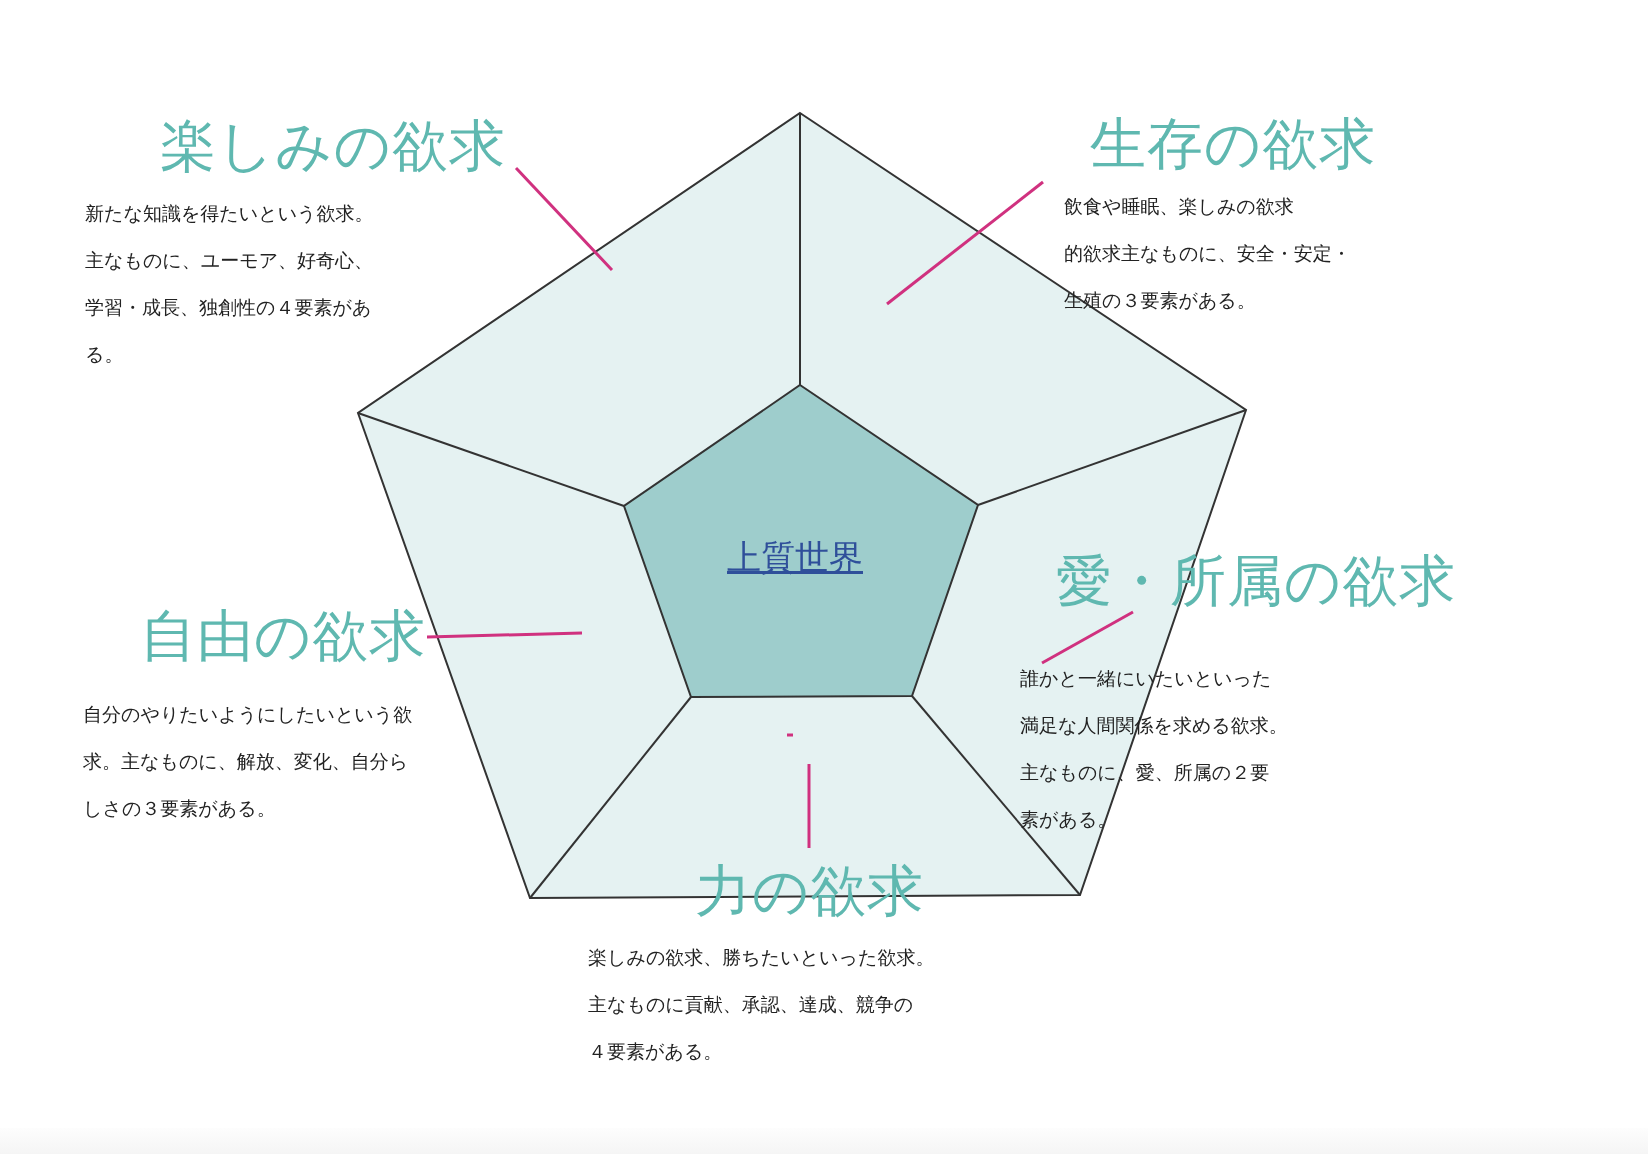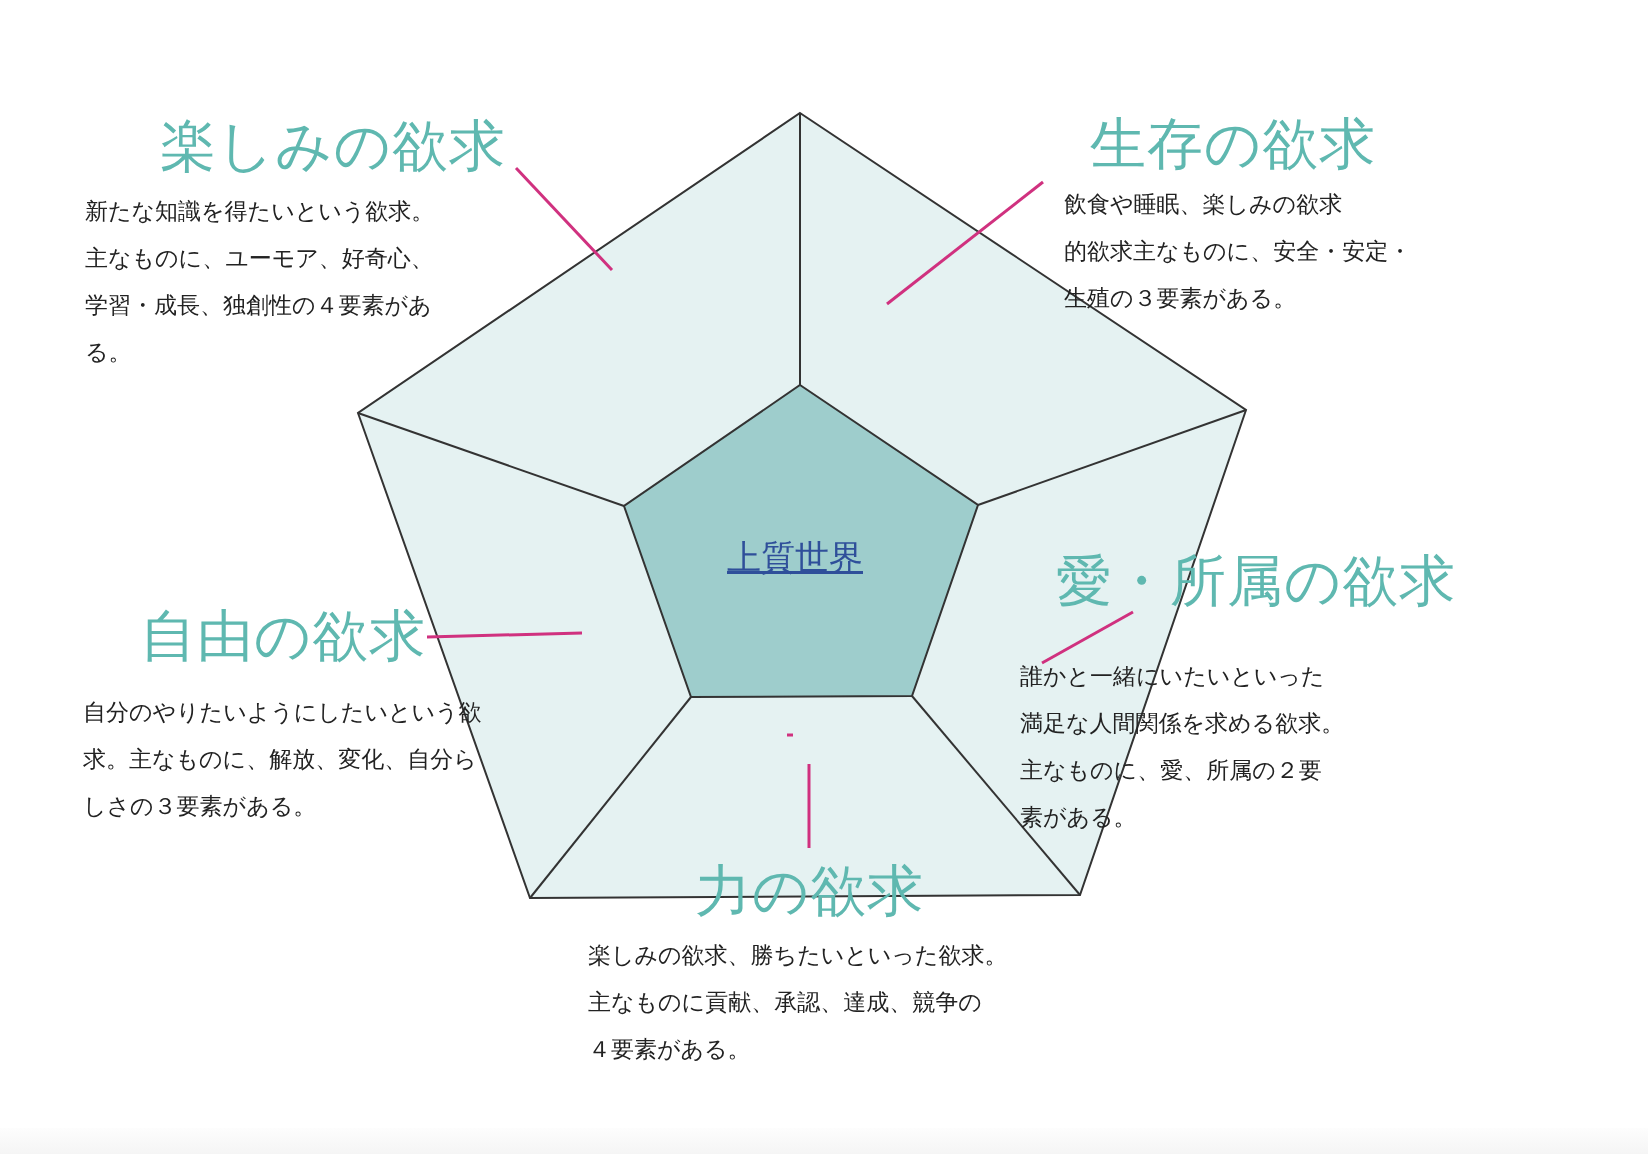--- a/index.html
+++ b/index.html
@@ -11,23 +11,22 @@
   .bottom-strip {
     position: absolute; left: 0; top: 1128px; width: 1648px; height: 26px;
     background: linear-gradient(#fdfdfd, #f5f5f5);
   }
   svg.diagram { position: absolute; left: 0; top: 0; }
   .heading {
     position: absolute; color: #5fb8b0; font-size: 56px; line-height: 1;
     white-space: nowrap; letter-spacing: 1px; font-weight: normal;
   }
   .desc {
-    position: absolute; color: #222; font-size: 23px; line-height: 47px;
+    position: absolute; color: #222; font-size: 19px; line-height: 47px;
     white-space: pre;
-    font-family: Liberation Mono, monospace;
   }
   .center-label {
     position: absolute; color: #2f4f9a; font-size: 34px; white-space: nowrap;
   }
 </style>
 </head>
 <body>
 
 <div class="bottom-strip"></div>
 

